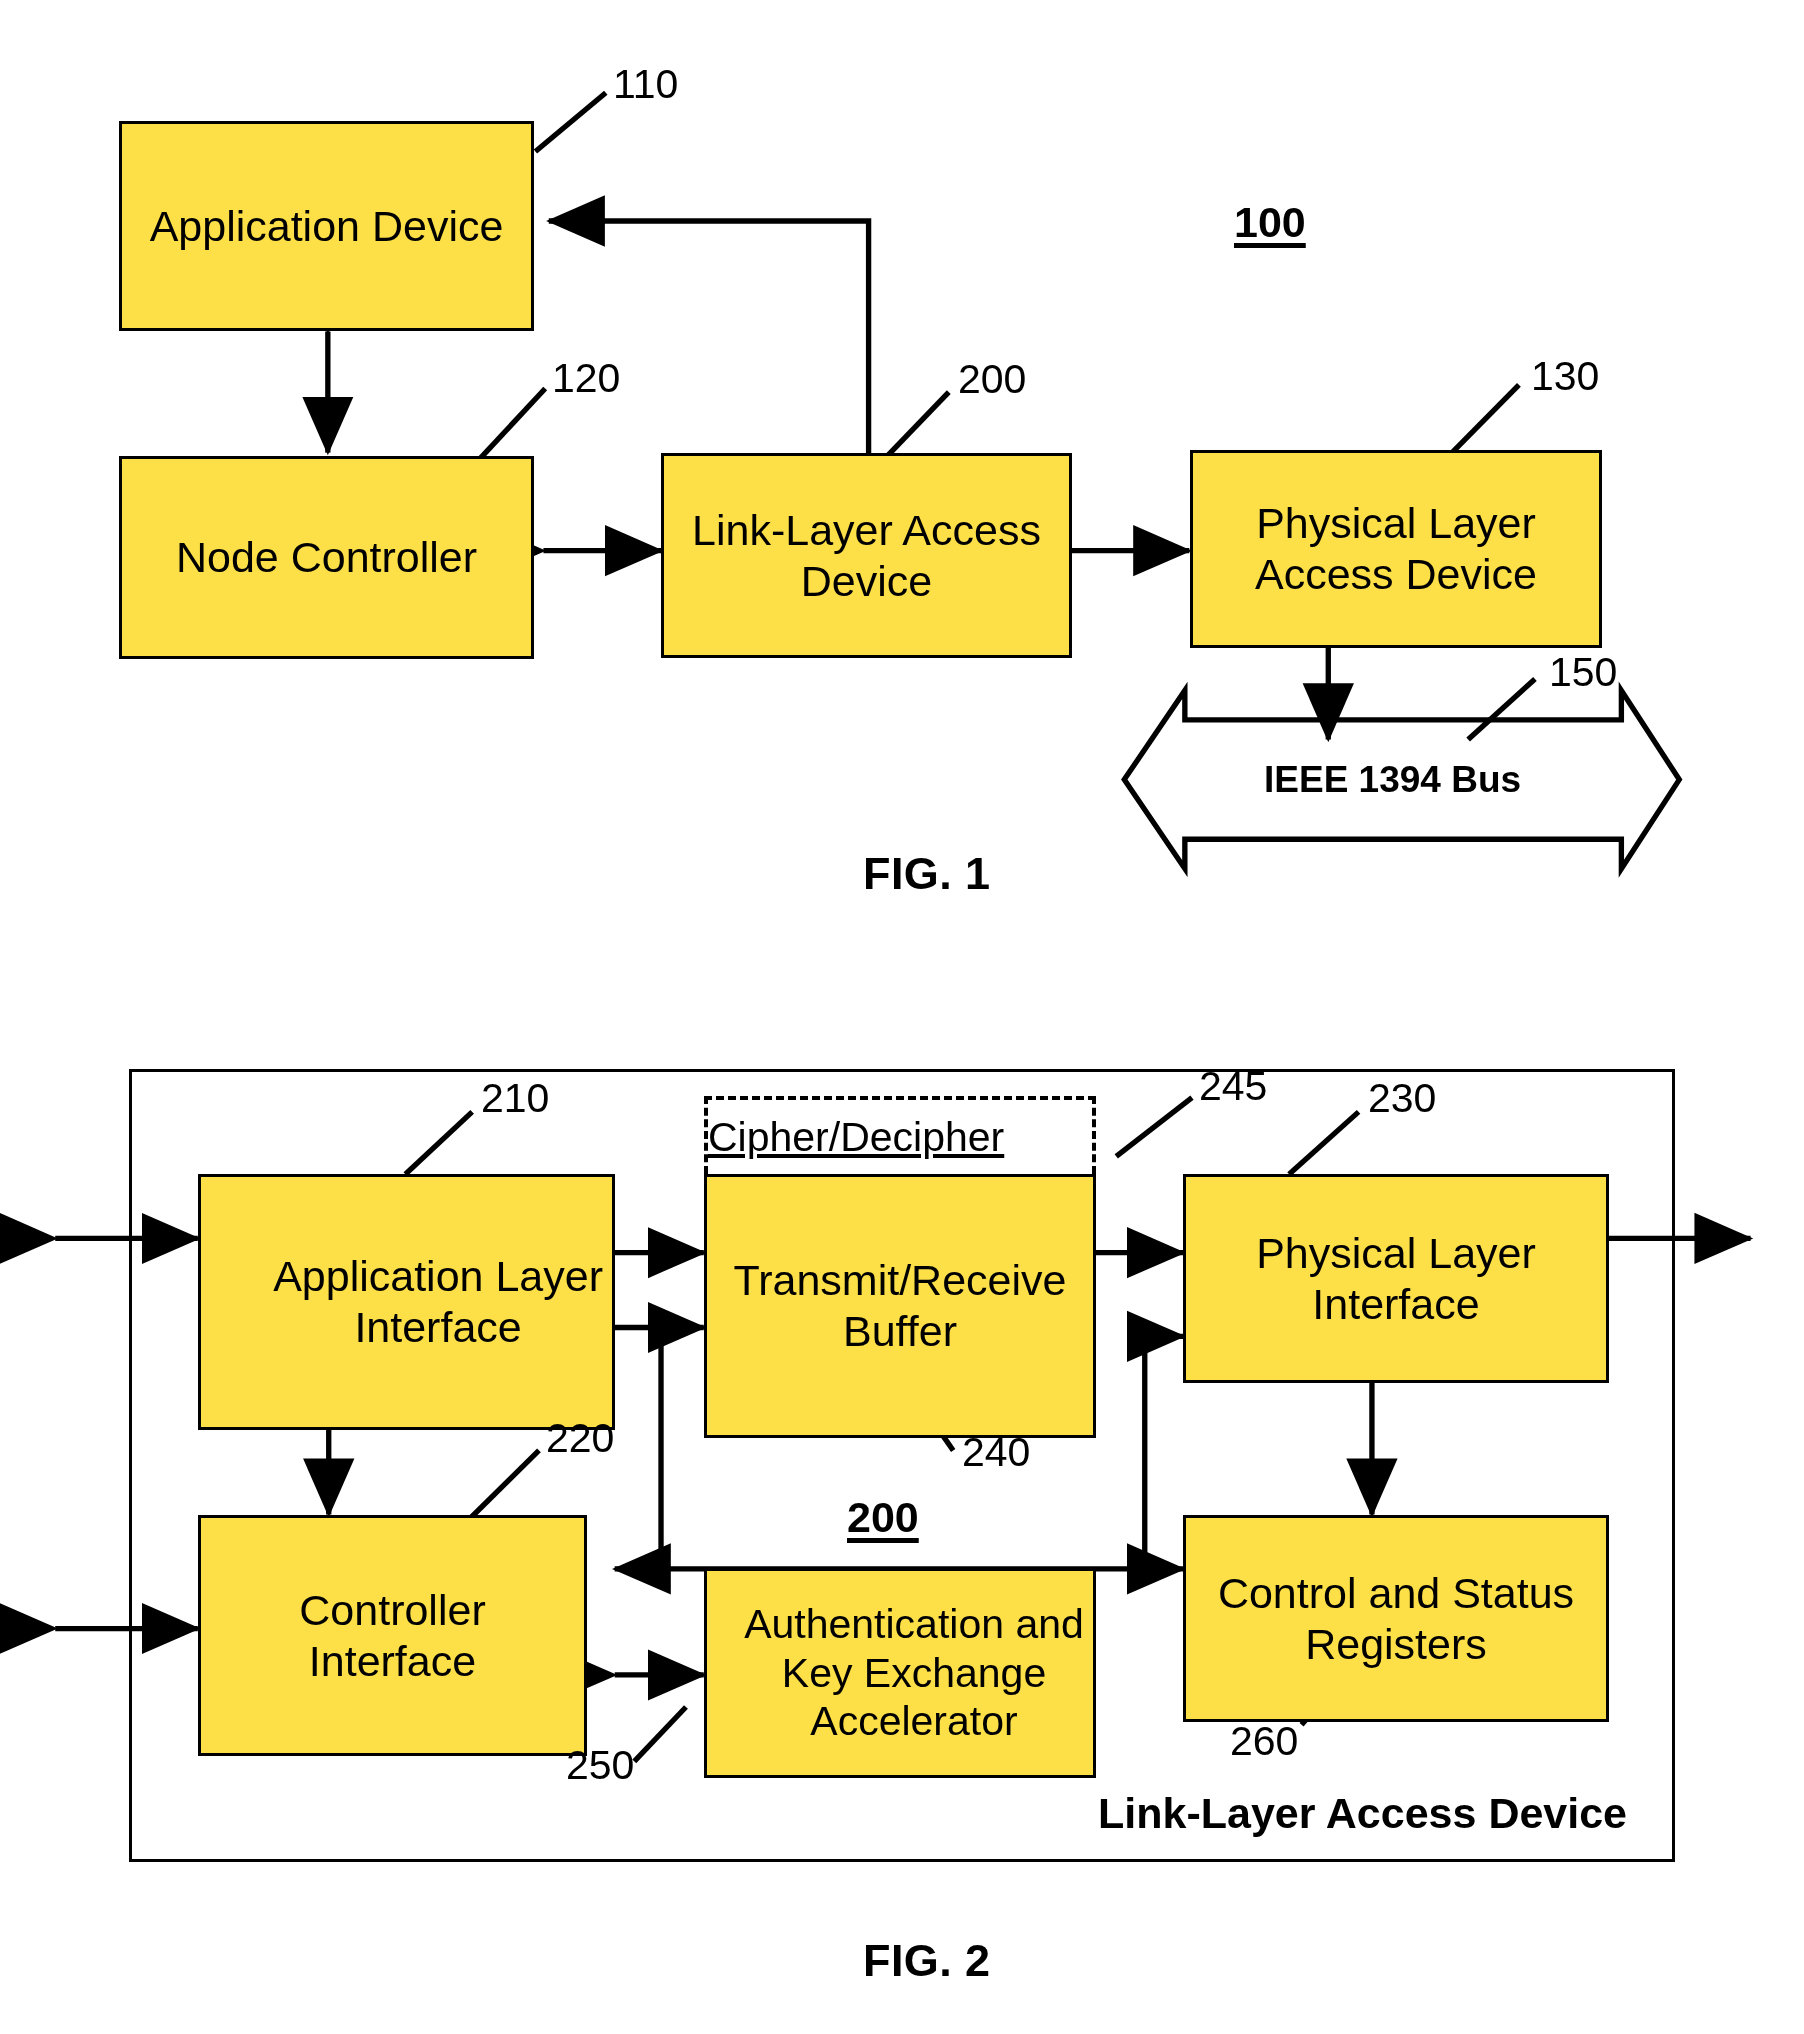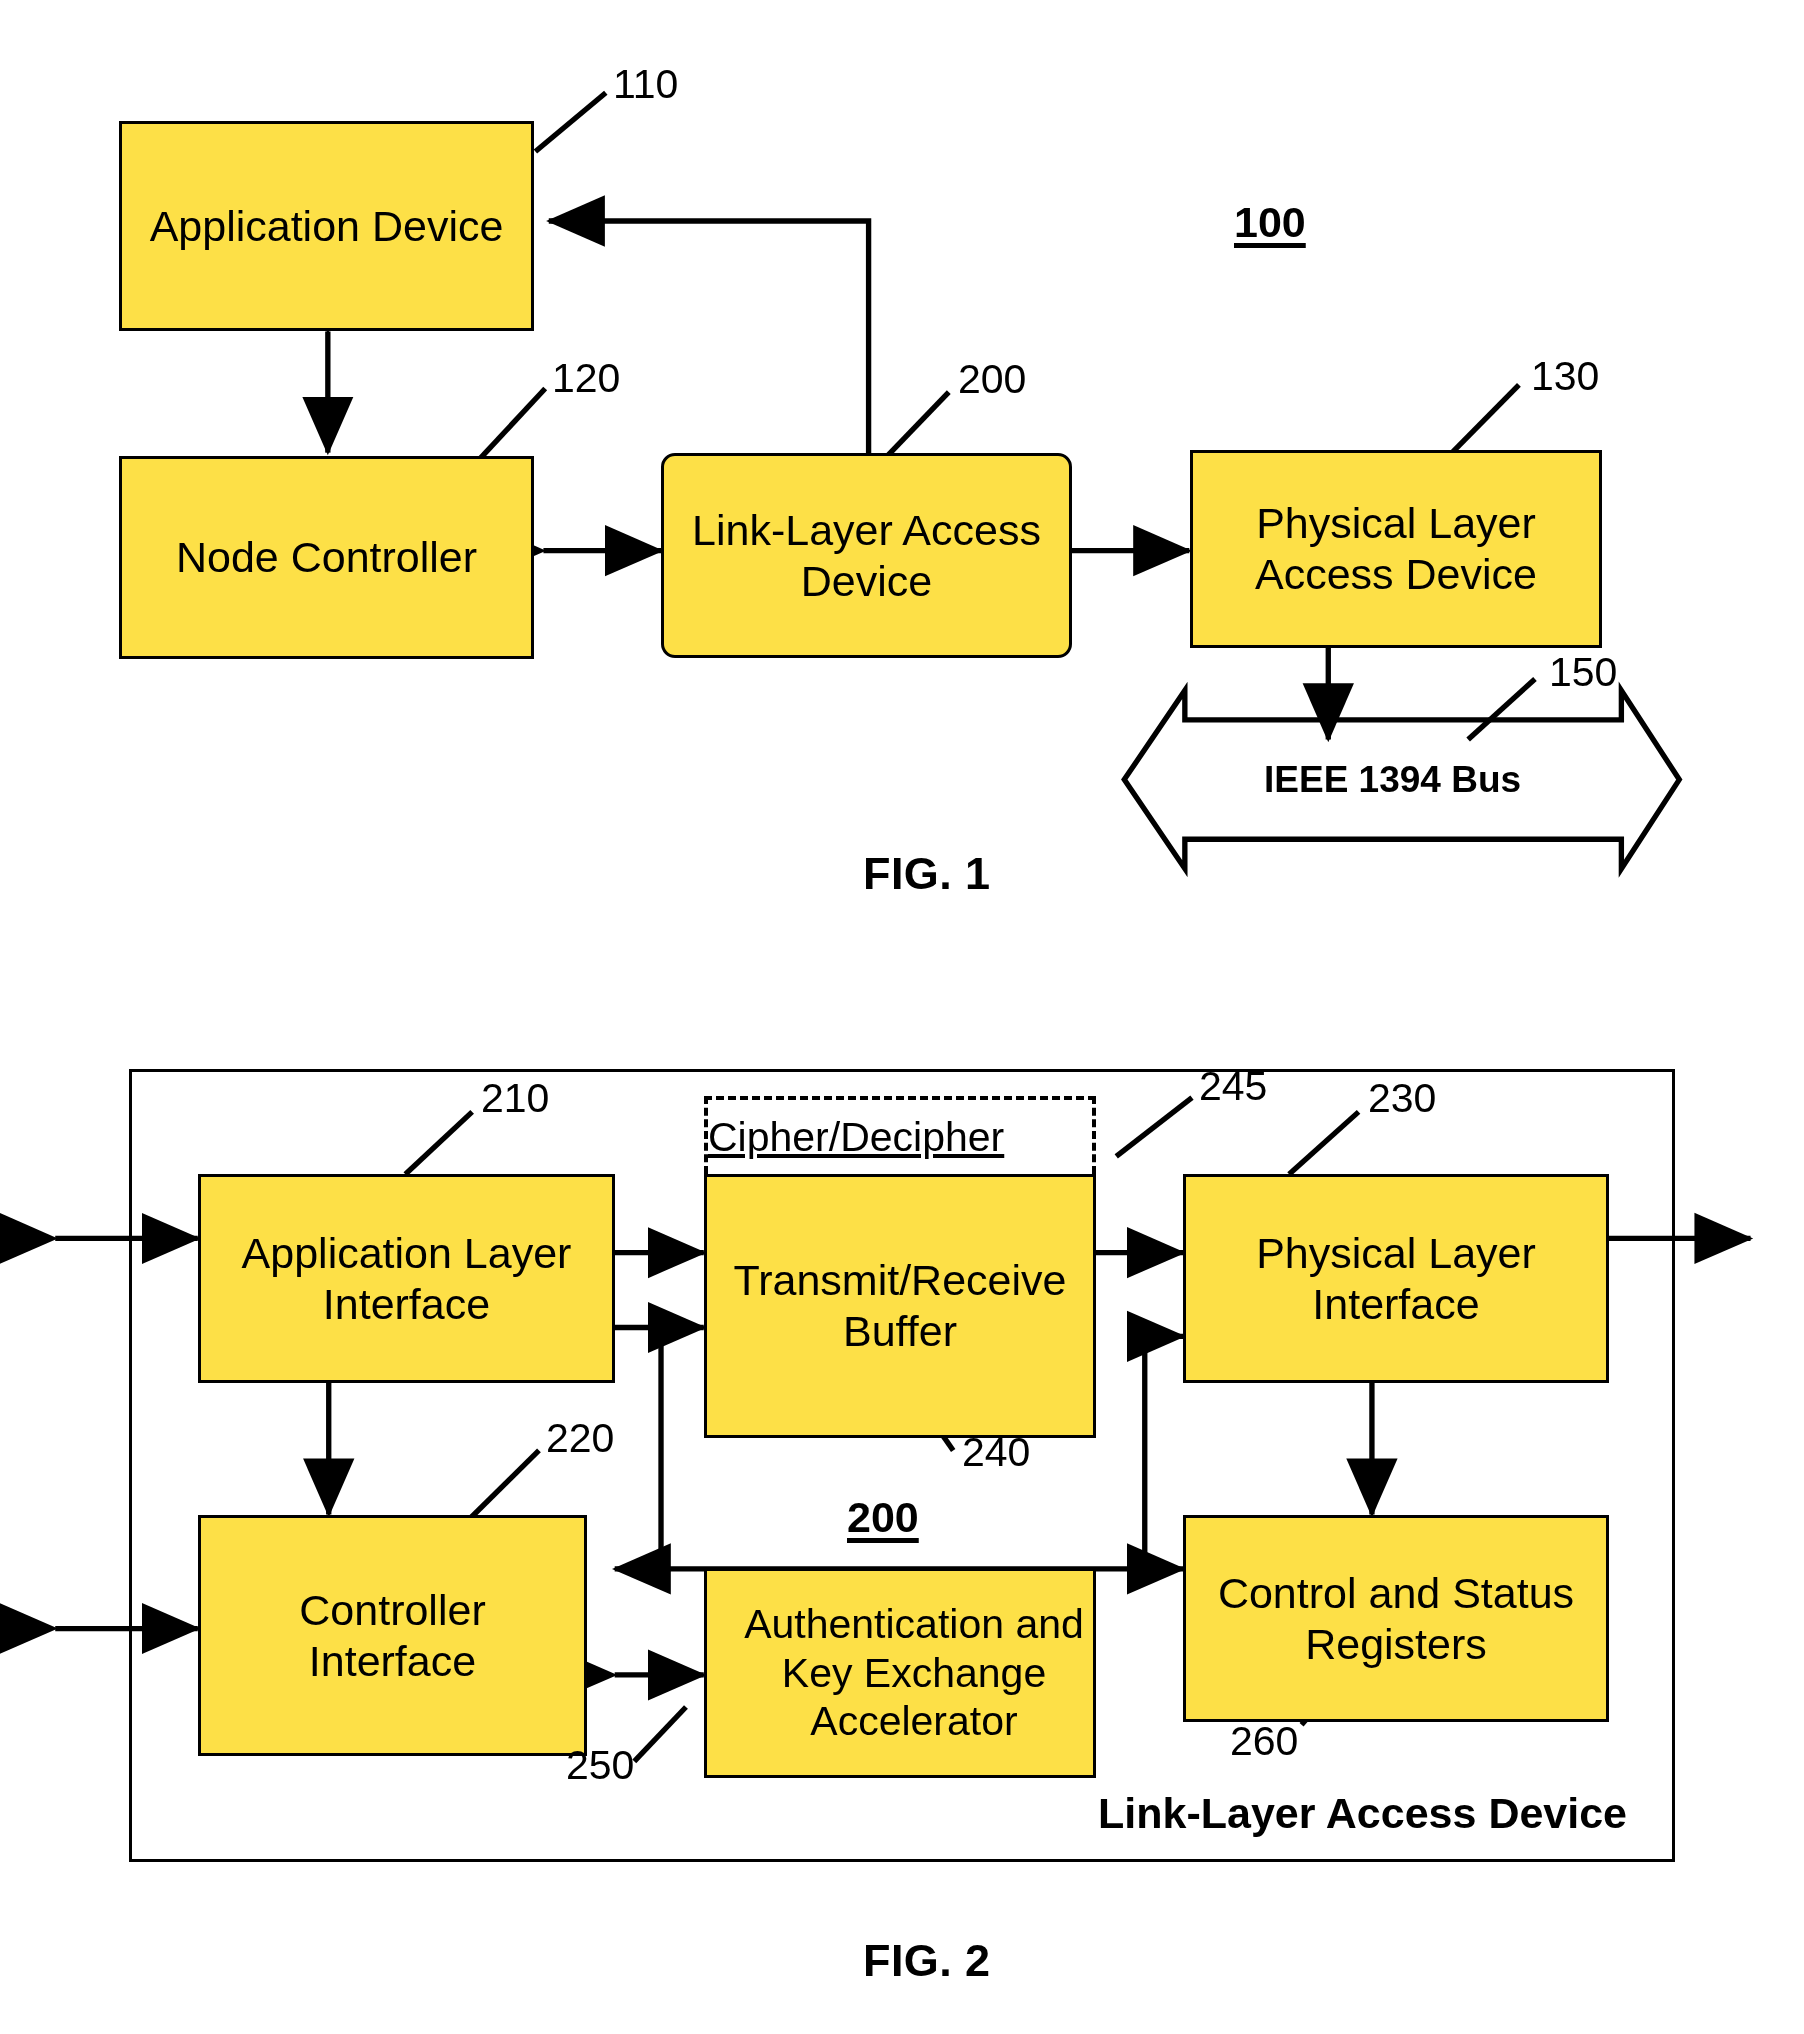--- a/index.html
+++ b/index.html
@@ -169,21 +169,21 @@
   <div class="box" style="left:119px; top:121px; width:415px; height:210px; font-size:43px;">
     <span>Application Device</span>
   </div>
   <div class="refnum" style="left:613px; top:61px;">110</div>
 
   <div class="box" style="left:119px; top:456px; width:415px; height:203px; font-size:43px;">
     <span>Node Controller</span>
   </div>
   <div class="refnum" style="left:552px; top:355px;">120</div>
 
-  <div class="box" style="left:661px; top:453px; width:411px; height:205px; font-size:43px;border-radius:14px;">
+  <div class="box" style="left:661px; top:453px; width:411px; height:205px; font-size:43px;">
     <div>
       <span>Link-Layer Access</span>
       <span>Device</span>
     </div>
   </div>
   <div class="refnum" style="left:958px; top:356px;">200</div>
 
   <div class="box" style="left:1190px; top:450px; width:412px; height:198px; font-size:43px;">
     <div>
       <span>Physical Layer</span>
@@ -199,21 +199,21 @@
 
   <div class="figcap" style="left:863px; top:848px;">FIG. 1</div>
 
   <div class="outerbox" style="left:129px; top:1069px; width:1546px; height:793px;"></div>
 
   <div class="dashbox" style="left:704px; top:1096px; width:392px; height:78px; font-size:41px;">
     <span>Cipher/Decipher</span>
   </div>
   <div class="refnum" style="left:1199px; top:1063px;">245</div>
 
-  <div class="box" style="left:198px; top:1174px; width:417px; height:209px; font-size:43px;">
+  <div class="box" style="left:198px; top:1174px; width:417px; height:256px; font-size:43px;justify-content:flex-end;">
     <div>
       <span>Application Layer</span>
       <span>Interface</span>
     </div>
   </div>
   <div class="refnum" style="left:481px; top:1075px;">210</div>
 
   <div class="box" style="left:704px; top:1174px; width:392px; height:264px; font-size:43px;">
     <div>
       <span>Transmit/Receive</span>

